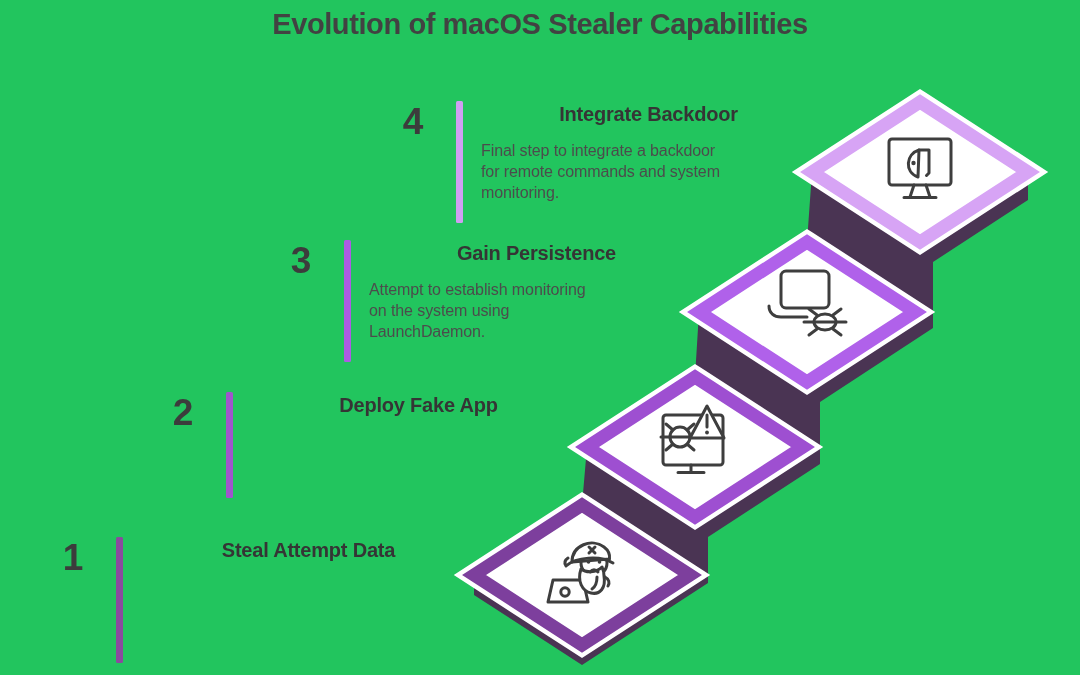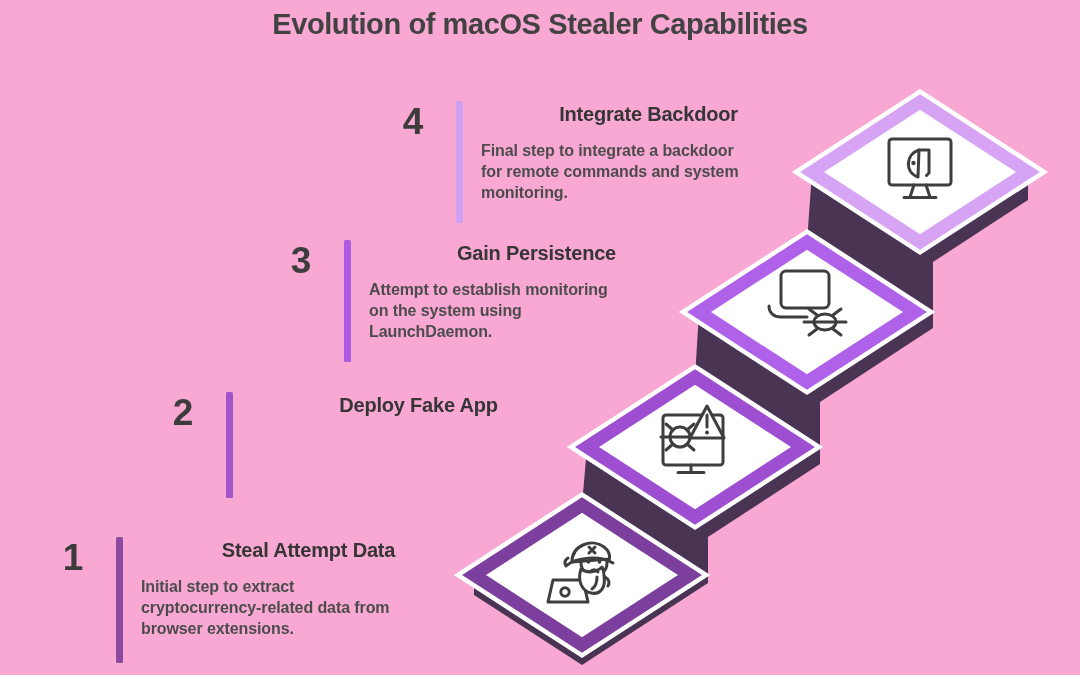--- a/index.html
+++ b/index.html
@@ -1,17 +1,17 @@
 <!DOCTYPE html>
 <html><head>
 <meta charset="utf-8">
 <style>
   html,body{margin:0;padding:0;background:#fff;}
   .canvas{
-    position:relative;width:1080px;height:675px;background:#f9a8d4;
+    position:relative;width:1080px;height:675px;background:#22c55e;
     overflow:hidden;font-family:"Liberation Sans",sans-serif;
   }
   .title{
     position:absolute;left:0;top:8px;width:100%;text-align:center;
     font-size:29px;font-weight:bold;color:#424242;letter-spacing:-0.4px;margin:0;
   }
   .stairs-svg{position:absolute;left:0;top:0;}
   .step{position:absolute;width:420px;}
   .step-number{
     position:absolute;left:0;top:2px;width:46px;text-align:center;
@@ -21,21 +21,21 @@
   .bar-s1{background:#8a4a9e;height:126px;}
   .bar-s2{background:#a055cc;height:106px;}
   .bar-s3{background:#ac5ce3;height:122px;}
   .bar-s4{background:#cf9ff2;height:122px;}
   .step-texts{position:absolute;left:91px;top:2px;width:335px;}
   .step-heading{
     margin:0;font-size:20px;font-weight:bold;color:#353535;letter-spacing:-0.2px;text-align:center;
   }
   .step-desc{
     margin:14px 0 0 0;font-size:16px;line-height:21px;color:#4c4c4c;
-    white-space:pre-line;letter-spacing:-0.1px;font-weight:bold;
+    white-space:pre-line;letter-spacing:-0.1px;
   }
   .icon{stroke:#3e3e3e;stroke-width:3;fill:none;stroke-linecap:round;stroke-linejoin:round;}
   .icon .fill-dot{fill:#3e3e3e;stroke:none;}
   .icon .white{fill:#ffffff;}
 </style>
 </head>
 <body>
 
 <div class="canvas">
 
@@ -106,23 +106,20 @@
       <circle class="fill-dot" cx="-6.5" cy="-7" r="2.2"></circle>
       <path d="M -1,-20 L 9,-20 L 9,3 L 6.5,5.5"></path>
     </g>
   </svg>
 
   <div class="step" style="left:50px;top:537px;">
     <div class="step-number">1</div>
     <div class="step-bar bar-s1"></div>
     <div class="step-texts">
       <h2 class="step-heading">Steal Attempt Data</h2>
-      <p class="step-desc">Initial step to extract
-cryptocurrency-related data from
-browser extensions.</p>
     </div>
   </div>
 
   <div class="step" style="left:160px;top:392px;">
     <div class="step-number">2</div>
     <div class="step-bar bar-s2"></div>
     <div class="step-texts">
       <h2 class="step-heading">Deploy Fake App</h2>
     </div>
   </div>

